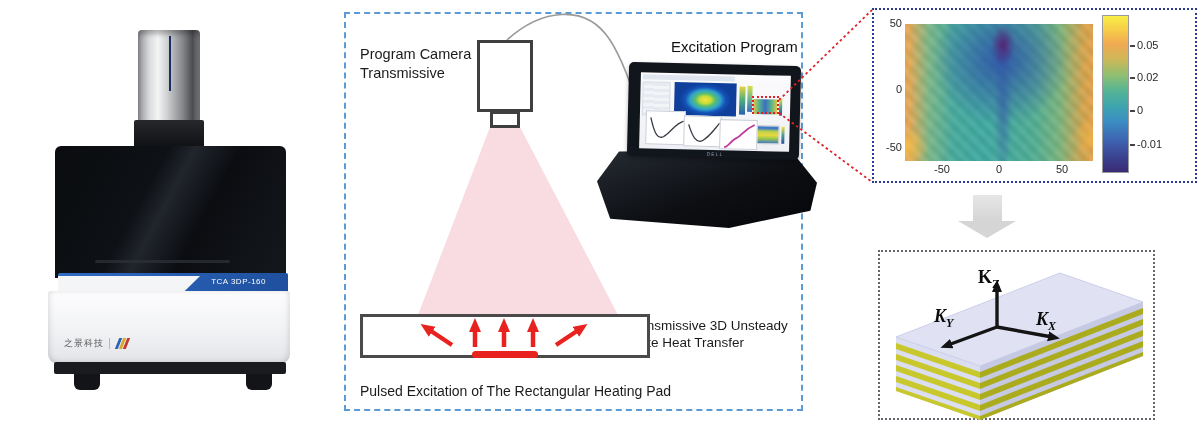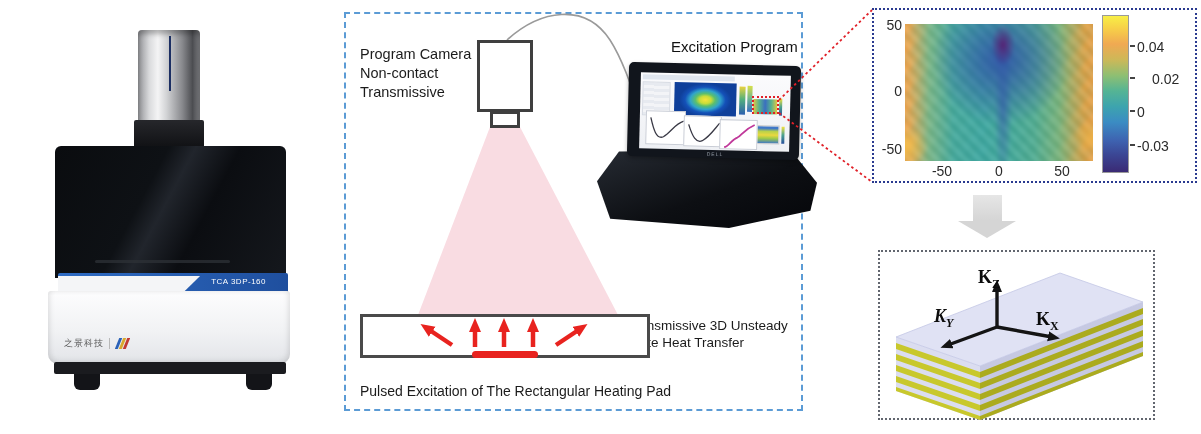--- a/index.html
+++ b/index.html
@@ -101,42 +101,42 @@
     background:
       radial-gradient(7% 16% at 52% 18%, rgba(88,28,112,.92), rgba(88,28,112,0) 85%),
       radial-gradient(34% 44% at 51% 28%, rgba(47,78,168,.88), rgba(47,78,168,0) 100%),
       radial-gradient(5% 58% at 52% 60%, rgba(52,80,170,.55), rgba(52,80,170,0) 90%),
       radial-gradient(12% 14% at 3% 86%, rgba(244,190,72,.9), rgba(244,190,72,0) 95%),
       radial-gradient(10% 12% at 97% 80%, rgba(240,180,70,.8), rgba(240,180,70,0) 95%),
       repeating-linear-gradient(45deg, rgba(255,255,255,.07) 0 5px, rgba(0,0,0,.035) 5px 10px),
       repeating-linear-gradient(-45deg, rgba(26,130,98,.06) 0 7px, rgba(0,0,0,0) 7px 14px),
       linear-gradient(90deg,#efa04b 0%,#e9a953 5%,#7cb788 15%,#46aa9d 27%,#3fa8a2 42%,#45aa9b 56%,#52ad92 68%,#7bb47c 80%,#dca348 93%,#eca24c 100%);
   }
-  .tick{ font-size:14px; color:#2a2a2a; }
+  .tick{ font-size:11px; color:#2a2a2a; }
   .ytick{ width:26px; text-align:right; }
   .yt0{ left:876px; top:17px; } .yt1{ left:876px; top:83px; } .yt2{ left:876px; top:141px; }
   .xtick{ text-align:center; }
   .xt0{ left:928px; top:163px; width:28px; } .xt1{ left:989px; top:163px; width:20px; } .xt2{ left:1050px; top:163px; width:24px; }
   .colorbar{ left:1102px; top:15px; width:27px; height:158px; border:1px solid #9a9a9a;
     background:linear-gradient(180deg,#f8ef46 0%,#f7d048 8%,#f0a952 18%,#cdb858 28%,#8fbf72 38%,#55b494 48%,#3da4ae 58%,#3b8cc3 68%,#3e62b0 80%,#3b4694 89%,#3a2a74 100%); }
   .cbtickmark{ width:5px; height:1.5px; background:#444; left:1130px; }
   .cm0{ top:45px; } .cm1{ top:77px; } .cm2{ top:110px; } .cm3{ top:144px; }
   .cbtick{ left:1137px; } 
-  .cb0{ top:39px; } .cb1{ top:71px;margin-left:15px; } .cb2{ top:104px; } .cb3{ top:138px; }
+  .cb0{ top:39px; } .cb1{ top:71px; } .cb2{ top:104px; } .cb3{ top:138px; }
 
   
   .big-arrow-shaft{ left:973px; top:195px; width:29px; height:27px;
     background:linear-gradient(180deg,#e6e6e6,#d4d4d4); }
   .big-arrow-head{ left:958px; top:221px; width:0; height:0;
     border-left:29px solid transparent; border-right:29px solid transparent; border-top:17px solid #d5d5d5; }
   .model-panel{ left:878px; top:250px; width:277px; height:170px; border:2px dotted #62666f; background:#fff; }
   .slab-svg{ left:878px; top:250px; width:277px; height:170px; }
   .k-label{ font-family:"Liberation Serif", serif; font-weight:bold; font-size:18px; color:#0c0c0c; z-index:6; }
   .k-label sub{ font-size:12px; }
-  .kz{ left:978px; top:267px; } .ky{ left:934px; top:306px;font-style:italic; } .kx{ left:1036px; top:309px; }
+  .kz{ left:978px; top:267px; } .ky{ left:934px; top:306px;font-style:italic; } .kx{ left:1036px; top:309px;font-style:italic; }
 </style>
 </head>
 <body>
 
 <div class="stage">
 
   <div>
     <div class="abs inst-tower"></div>
     <div class="abs inst-tower-line"></div>
     <div class="abs inst-collar"></div>
@@ -157,21 +157,20 @@
     </div>
     <div class="abs inst-understrip"></div>
     <div class="abs inst-foot f1"></div>
     <div class="abs inst-foot f2"></div>
   </div>
 
   <div class="abs dash-box"></div>
 
   <div class="abs cam-caption">
     <span>Program Camera</span>
-    <span>Non-contact</span>
     <span>Transmissive</span>
   </div>
 
   <svg class="abs cable-svg" viewBox="0 0 260 160">
     <path d="M 67 40 C 100 10 145 2 170 40 C 188 68 198 110 212 146" fill="none" stroke="#9a9a9a" stroke-width="1.6"></path>
   </svg>
 
   <div class="abs camera-body"></div>
   <div class="abs camera-lens"></div>
   <div class="abs beam"></div>
@@ -248,24 +247,24 @@
   <div class="abs tick ytick yt1">0</div>
   <div class="abs tick ytick yt2">-50</div>
   <div class="abs tick xtick xt0">-50</div>
   <div class="abs tick xtick xt1">0</div>
   <div class="abs tick xtick xt2">50</div>
   <div class="abs colorbar"></div>
   <div class="abs cbtickmark cm0"></div>
   <div class="abs cbtickmark cm1"></div>
   <div class="abs cbtickmark cm2"></div>
   <div class="abs cbtickmark cm3"></div>
-  <div class="abs tick cbtick cb0">0.04</div>
+  <div class="abs tick cbtick cb0">0.05</div>
   <div class="abs tick cbtick cb1">0.02</div>
   <div class="abs tick cbtick cb2">0</div>
-  <div class="abs tick cbtick cb3">-0.03</div>
+  <div class="abs tick cbtick cb3">-0.01</div>
 
   <div class="abs big-arrow-shaft"></div>
   <div class="abs big-arrow-head"></div>
   <div class="abs model-panel"></div>
 
   <svg class="abs slab-svg" viewBox="0 0 277 170">
     <defs>
       <marker id="blackhead" markerUnits="userSpaceOnUse" markerWidth="14" markerHeight="12" refX="4" refY="5" orient="auto">
         <polygon points="0,0 12,5 0,10" fill="#141414"></polygon>
       </marker>

